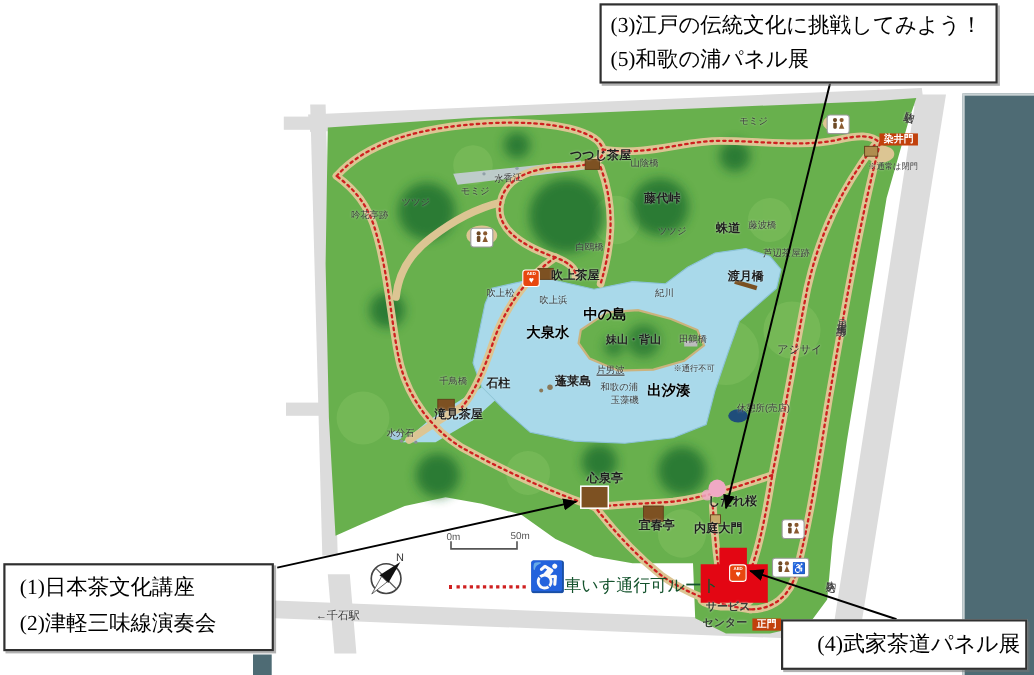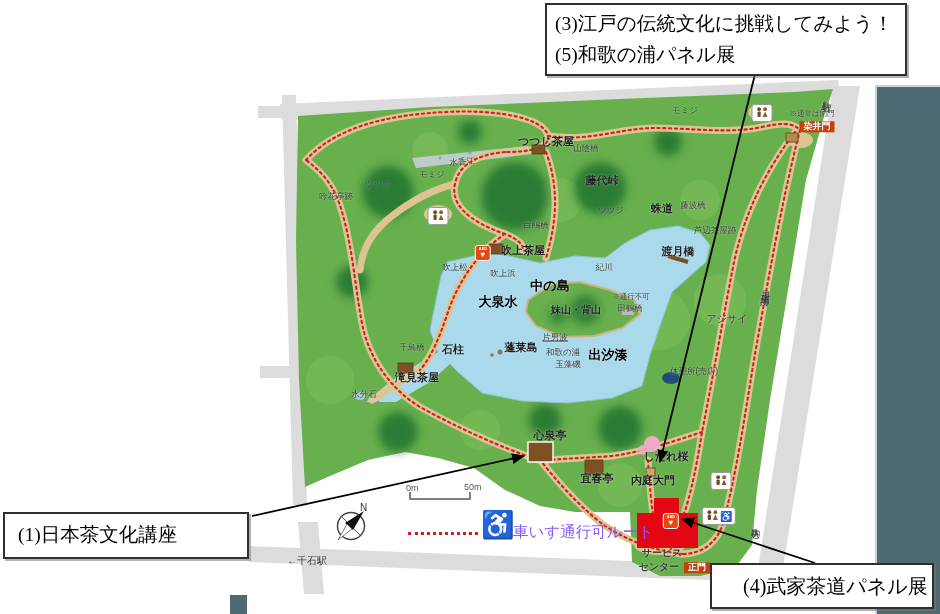--- a/index.html
+++ b/index.html
@@ -7,41 +7,41 @@
          font-family:"Liberation Sans",sans-serif;}
   
   #slate-panel{position:absolute;left:875px;top:85px;width:65px;height:529px;
     background:#4e6b74;border-left:2px solid #c9d2d4;border-top:2px solid #c9d2d4;box-sizing:border-box;}
   #slate-chip{position:absolute;left:230px;top:595px;width:17px;height:19px;background:#4e6b74;}
   
   .layer{position:absolute;left:0;top:0;}
   
   .lb{position:absolute;transform:translate(-50%,-50%);white-space:nowrap;line-height:1.05;z-index:5;
       font-family:"Liberation Sans",sans-serif;text-shadow:0 0 2px rgba(255,255,255,.65);}
-  .c-xs{font-size:7.5px;color:#3c3c3c;}
+  .c-xs{font-size:7.5px;color:#3c3c3c;margin-top:38px;}
   .c-s{font-size:8.5px;color:#383838;}
   .c-m{font-size:10px;color:#333;}
   .c-m2{font-size:10px;font-weight:700;color:#353f35;}
   .c-l{font-size:11px;font-weight:700;color:#1e1e1e;}
   .c-l2{font-size:10px;font-weight:700;color:#1e1e1e;}
   .c-xl{font-size:13px;font-weight:700;color:#000000;}
   .c-v{font-size:9px;color:#3a3a3a;writing-mode:vertical-rl;letter-spacing:1px;}
   .c-chip{font-size:9px;color:#fff;background:#c2410c;padding:1px 4px;font-weight:700;text-shadow:none;}
   
   .micon{position:absolute;transform:translate(-50%,-50%);background:#fff;border:1px solid #9a9a9a;
      border-radius:3px;padding:2px 2px 1px 2px;display:flex;align-items:center;z-index:6;}
   .micon.aed{background:#e8470f;border:1px solid #fff;flex-direction:column;padding:1px 3px;line-height:1;}
   .aed-t{font-size:4px;color:#fff;font-weight:700;letter-spacing:0;}
   .aed-h{font-size:8px;color:#fff;line-height:1;}
   .wc-s{font-size:10px;margin-left:1px;color:#1a1a1a;}
   
   #legend-route-line{position:absolute;left:408px;top:532px;width:70px;height:0;
      border-top:3px dotted #cf2020;z-index:5;}
   #legend-wheelchair{position:absolute;left:481px;top:512px;font-size:27px;color:#0d0d0d;z-index:5;line-height:1;}
-  #legend-route-label{position:absolute;left:513px;top:522px;font-size:15.5px;color:#8b5cf6;z-index:5;}
+  #legend-route-label{position:absolute;left:513px;top:522px;font-size:15.5px;color:#14532d;z-index:5;}
   #scale-0{position:absolute;left:406px;top:483px;font-size:9px;color:#555;z-index:5;}
   #scale-50{position:absolute;left:464px;top:482px;font-size:9px;color:#555;z-index:5;}
   #compass-n{position:absolute;left:360px;top:502px;font-size:10px;color:#333;z-index:5;}
   
   .callout{position:absolute;background:#fff;border:2px solid #2f2f2f;z-index:10;
      box-shadow:2px 2px 0 rgba(115,115,115,.55);box-sizing:border-box;
      font-family:"Liberation Serif",serif;color:#000;}
   #callout-top{left:545px;top:3px;width:362px;padding:3px 8px 4px 8px;font-size:19.5px;line-height:31px;}
   #callout-bl{left:3px;top:512px;width:246px;padding:4px 0 6px 13px;font-size:19.5px;line-height:33px;}
   #callout-br{left:710px;top:563px;width:224px;padding:8px 0 8px 31px;font-size:20px;line-height:26px;}
@@ -296,18 +296,19 @@
     <line x1="252" y1="516" x2="524" y2="456" stroke="#000" stroke-width="1.8" marker-end="url(#ah)"></line>
     <line x1="815" y1="563" x2="682" y2="519" stroke="#000" stroke-width="1.8" marker-end="url(#ah)"></line>
   </svg>
 
   <div id="callout-top" class="callout">
     <div>(3)江戸の伝統文化に挑戦してみよう！</div>
     <div>(5)和歌の浦パネル展</div>
   </div>
   <div id="callout-bl" class="callout">
     <div>(1)日本茶文化講座</div>
+    <div>(2)津軽三味線演奏会</div>
   </div>
   <div id="callout-br" class="callout">
     <div>(4)武家茶道パネル展</div>
   </div>
 
 </div>
 
 </body></html>

